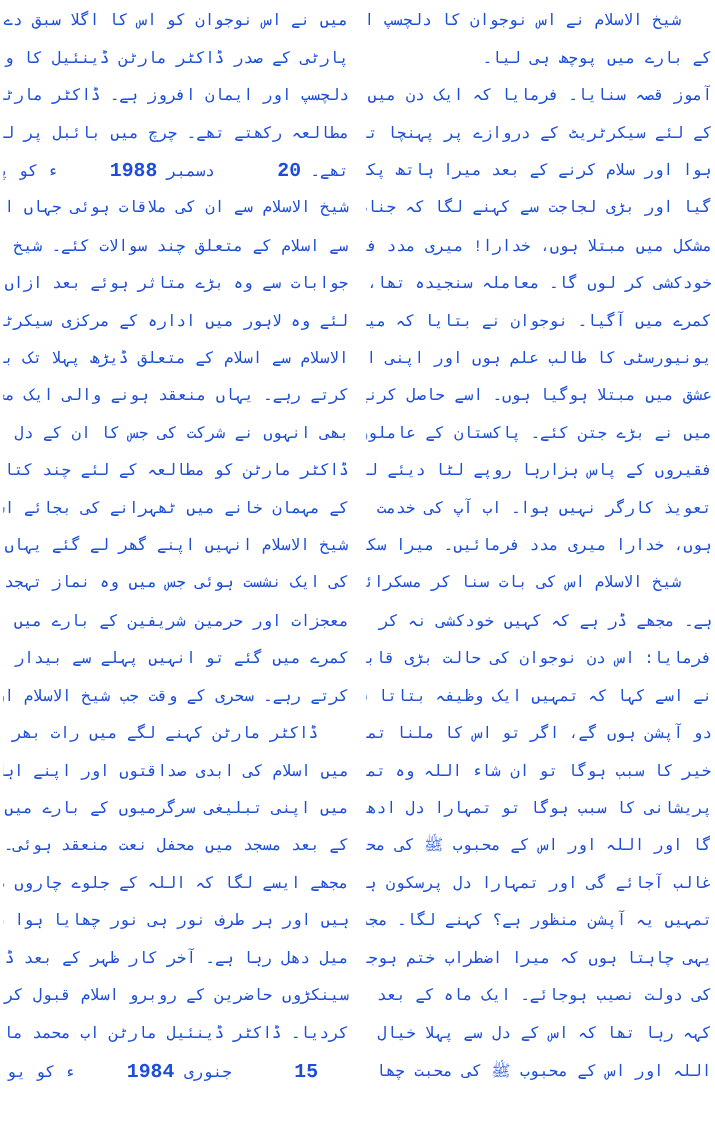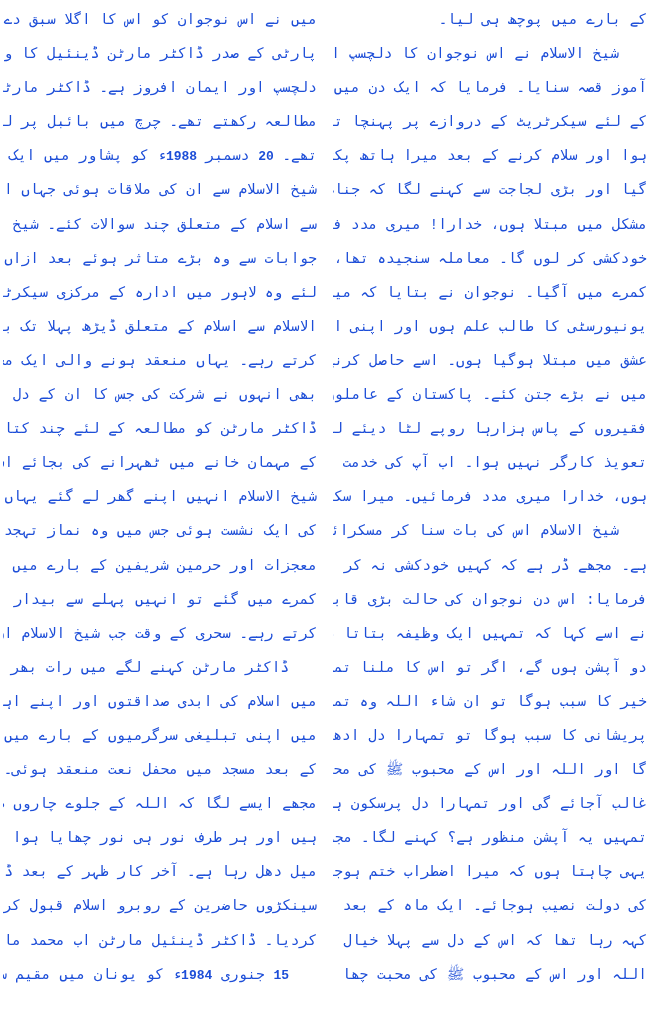--- a/index.html
+++ b/index.html
@@ -33,32 +33,33 @@
     overflow: hidden;
     text-align: justify;
     text-align-last: justify;
     color: #1d4ed8;
     font-family: Liberation Mono, monospace;
   }
   .line.ind { text-indent: 28px; }
   .line.end { text-align-last: right; }
   .num {
     font-weight: bold;
-    font-size: 13px;
+    font-size: 18px;
     letter-spacing: 0.5px;
+    margin-left: 48px;
   }
 </style>
 </head>
 <body>
 
 <div class="page">
   <div class="cols">
     <div class="col">
+        <div class="line ind">شیخ الاسلام نے اس نوجوان کا دلچسپ اور سبق</div>
         <div class="line end">کے بارے میں پوچھ ہی لیا۔</div>
-        <div class="line ind">شیخ الاسلام نے اس نوجوان کا دلچسپ اور سبق</div>
         <div class="line">آموز قصہ سنایا۔ فرمایا کہ ایک دن میں دفتر سے گھر جانے</div>
         <div class="line">کے لئے سیکرٹریٹ کے دروازے پر پہنچا تو یہ نوجوان داخل</div>
         <div class="line">ہوا اور سلام کرنے کے بعد میرا ہاتھ پکڑ کر ایک طرف لے</div>
         <div class="line">گیا اور بڑی لجاجت سے کہنے لگا کہ جناب میں ایک بڑی</div>
         <div class="line">مشکل میں مبتلا ہوں، خدارا! میری مدد فرمائیں، ورنہ میں</div>
         <div class="line">خودکشی کر لوں گا۔ معاملہ سنجیدہ تھا، میں اسے لے کر واپس</div>
         <div class="line">کمرے میں آگیا۔ نوجوان نے بتایا کہ میں پنجاب</div>
         <div class="line">یونیورسٹی کا طالب علم ہوں اور اپنی ایک ہم جماعت کے</div>
         <div class="line">عشق میں مبتلا ہوگیا ہوں۔ اسے حاصل کرنے کے لئے</div>
         <div class="line">میں نے بڑے جتن کئے۔ پاکستان کے عاملوں اور پیروں</div>

